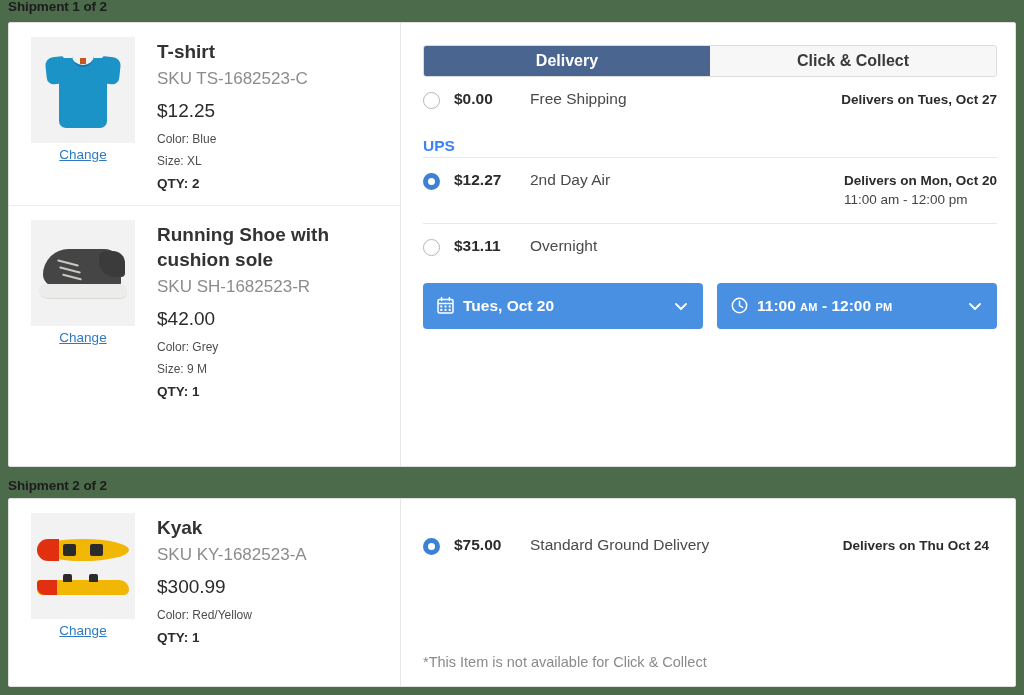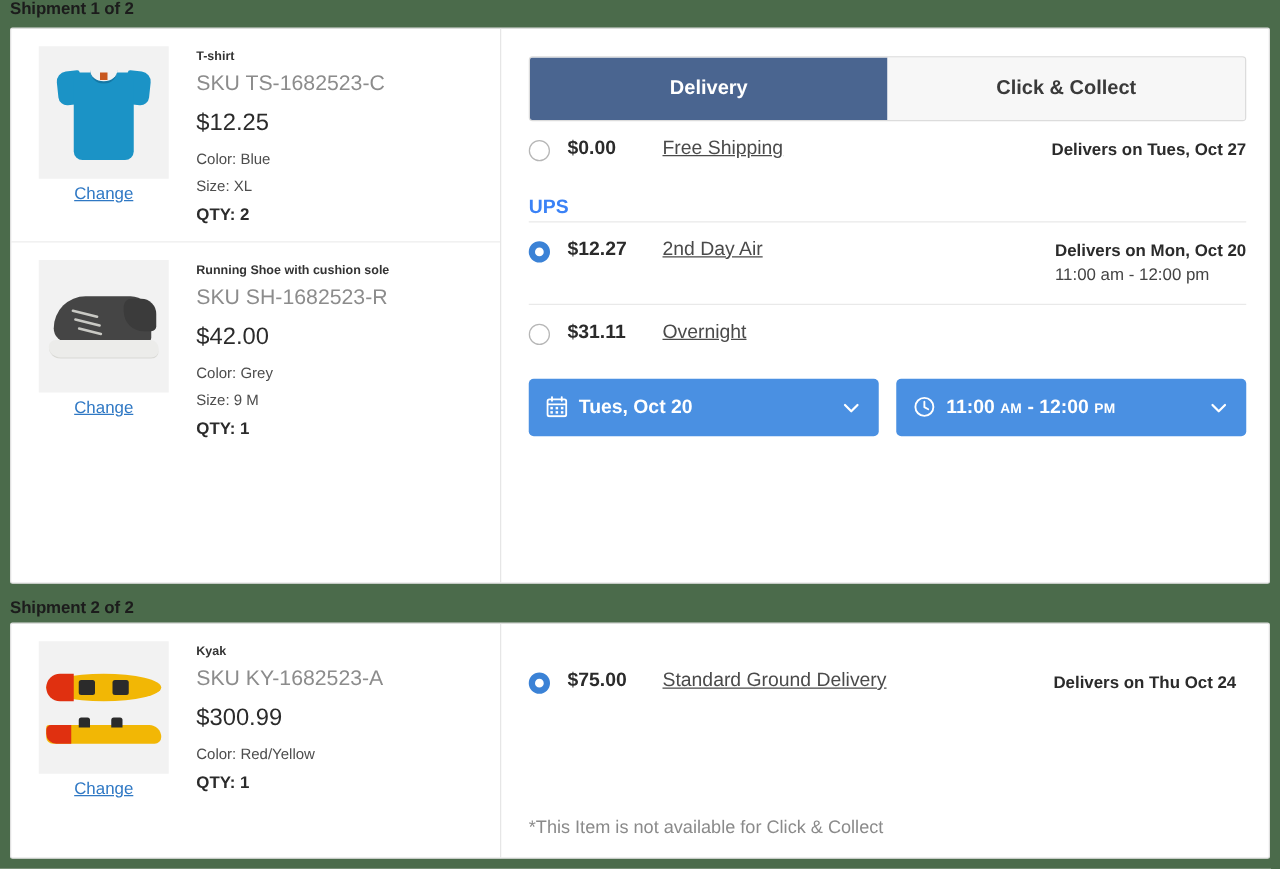--- a/index.html
+++ b/index.html
@@ -102,21 +102,21 @@
     font-size: 13.5px;
     color: #2f78c4;
     text-decoration: underline;
     cursor: pointer;
   }
 
   .p-info {
     padding-top: 2px;
   }
   .p-title {
-    font-size: 10px;
+    font-size: 19px;
     font-weight: bold;
     color: #333333;
     line-height: 1.32;
     max-width: 185px;
     margin: 0 0 5px 0;
   }
   .p-sku {
     font-size: 17px;
     color: #8c8c8c;
     margin: 0 0 11px 0;
@@ -298,21 +298,21 @@
     margin: 22px 26px 0 22px;
     border-radius: 3px;
     overflow: hidden;
     border: 1px solid #dcdcdc;
   }
   .tab {
     flex: 1 1 50%;
     text-align: center;
     font-size: 16px;
     font-weight: bold;
-    padding: 16px 0;
+    padding: 6px 0;
     cursor: pointer;
     box-sizing: border-box;
   }
   .tab-active {
     background: #4a6590;
     color: #ffffff;
   }
   .tab-inactive {
     background: #f7f7f7;
     color: #3a3a3a;
@@ -348,21 +348,20 @@
   .opt-price {
     flex: 0 0 76px;
     font-size: 15.5px;
     font-weight: bold;
     color: #2b2b2b;
   }
   .opt-name {
     flex: 1 1 auto;
     font-size: 15.5px;
     color: #4a4a4a;
-    text-decoration: underline;
   }
   .opt-eta {
     flex: 0 0 auto;
     text-align: left;
     font-size: 13.5px;
     font-weight: bold;
     color: #2b2b2b;
     line-height: 1.45;
   }
   .opt-eta .eta-sub {

